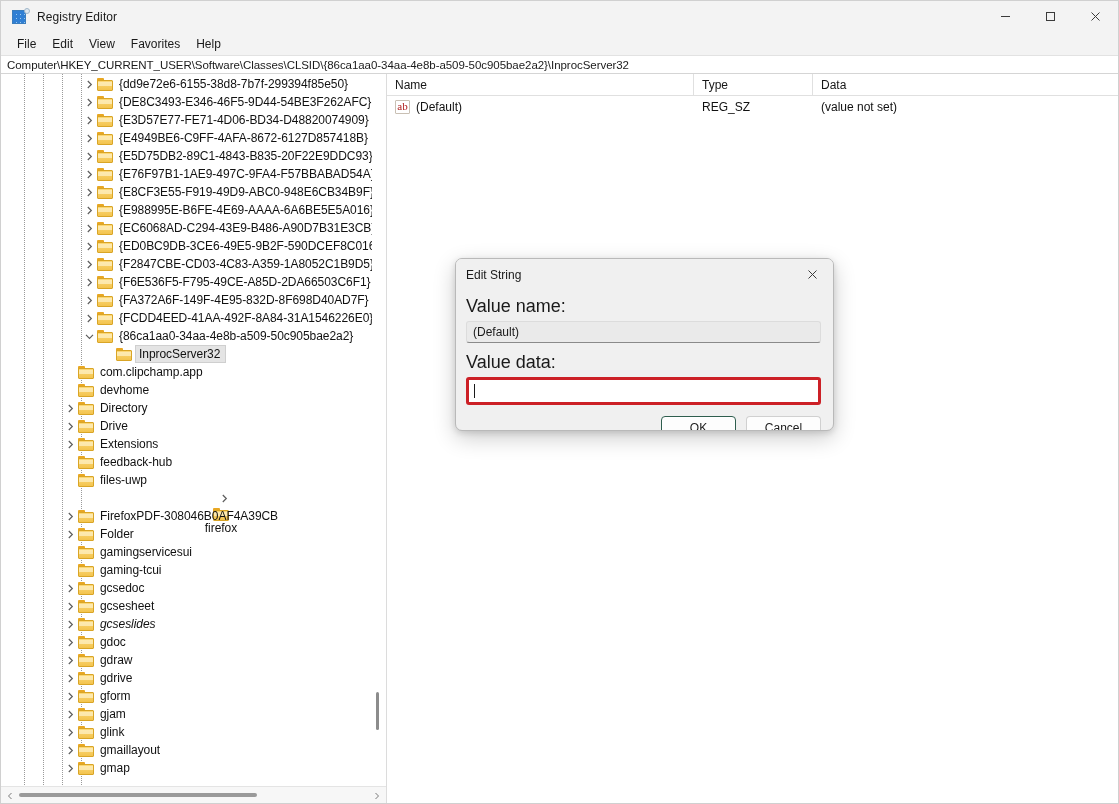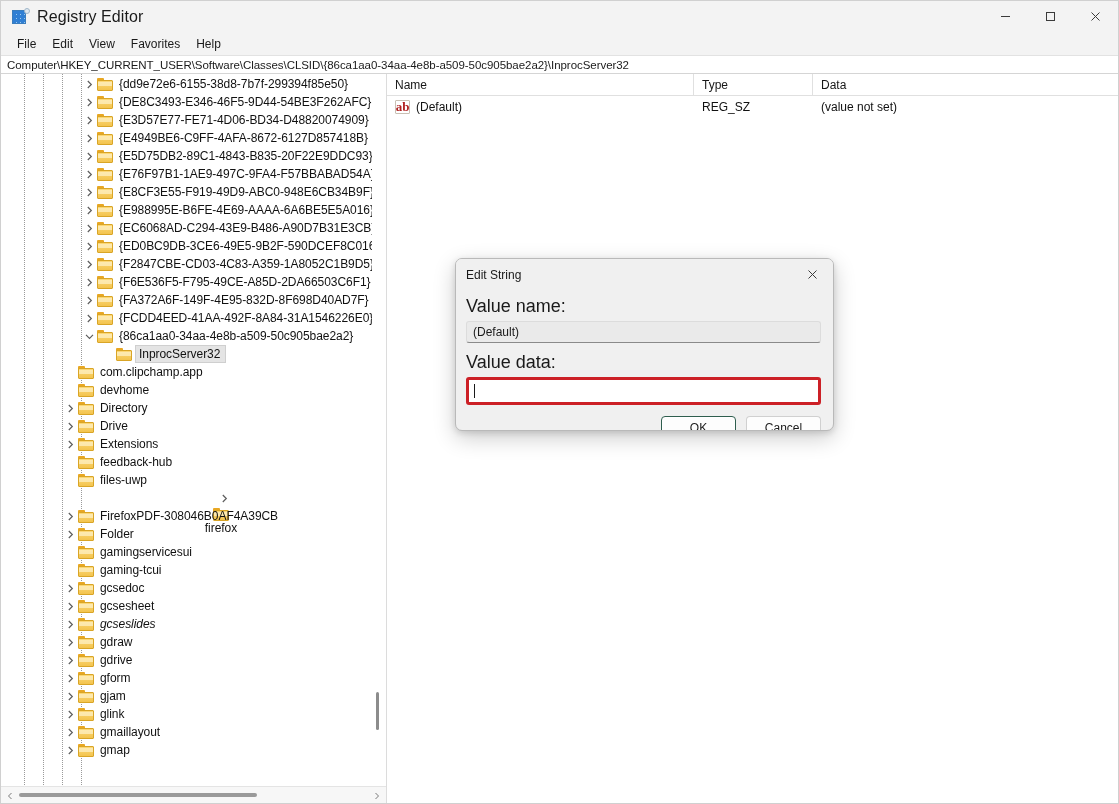--- a/index.html
+++ b/index.html
@@ -56,21 +56,21 @@
     opacity: .55;
   }
   .title-icon .key {
     position: absolute; right: -2px; top: -1px;
     width: 6px; height: 6px;
     border-radius: 50%;
     background: #dfe8f0;
     border: 1px solid #9fb6c9;
   }
   .title-text {
-    font-size: 16px;
+    font-size: 12px;
     color: #1a1a1a;
     letter-spacing: .1px;
   }
   .wincontrols {
     position: absolute; right: 0; top: 0;
     height: 31px;
     display: flex;
   }
   .wc {
     width: 45px; height: 31px;
@@ -284,25 +284,25 @@
     width: 15px; height: 14px;
     margin-right: 6px;
     flex: 0 0 auto;
     position: relative;
     background: #ffffff;
     border: 1px solid #c9c0b4;
     border-radius: 1px;
     display: flex; align-items: center; justify-content: center;
   }
   .ab-icon span {
-    font-size: 13px;
+    font-size: 11px;
     line-height: 1;
     color: #b02020;
     font-family: "Liberation Serif", serif;
-    font-weight: 700;
+    font-weight: 400;
   }
 
   
   .overlay-dialog {
     position: absolute;
     left: 454px; top: 257px;
     width: 379px; height: 173px;
     background: #f0f0f0;
     border: 1px solid #b9b9b9;
     border-radius: 7px;
@@ -826,20 +826,33 @@
                 <svg width="9" height="9" viewBox="0 0 9 9">
                   <path d="M2.8 1L6.3 4.5L2.8 8" fill="none" stroke="currentColor" stroke-width="1.2"></path>
                 </svg>
               </div>
               <div class="folder">
                 <div class="tab"></div>
                 <div class="body2"></div>
                 <div class="flip"></div>
               </div>
               <span class="tlabel">gcseslides</span>
+            </div>
+            <div class="trow" style="padding-left: 61px;">
+              <div class="twist">
+                <svg width="9" height="9" viewBox="0 0 9 9">
+                  <path d="M2.8 1L6.3 4.5L2.8 8" fill="none" stroke="currentColor" stroke-width="1.2"></path>
+                </svg>
+              </div>
+              <div class="folder">
+                <div class="tab"></div>
+                <div class="body2"></div>
+                <div class="flip"></div>
+              </div>
+              <span class="tlabel">gdoc</span>
             </div>
             <div class="trow" style="padding-left: 61px;">
               <div class="twist">
                 <svg width="9" height="9" viewBox="0 0 9 9">
                   <path d="M2.8 1L6.3 4.5L2.8 8" fill="none" stroke="currentColor" stroke-width="1.2"></path>
                 </svg>
               </div>
               <div class="folder">
                 <div class="tab"></div>
                 <div class="body2"></div>

